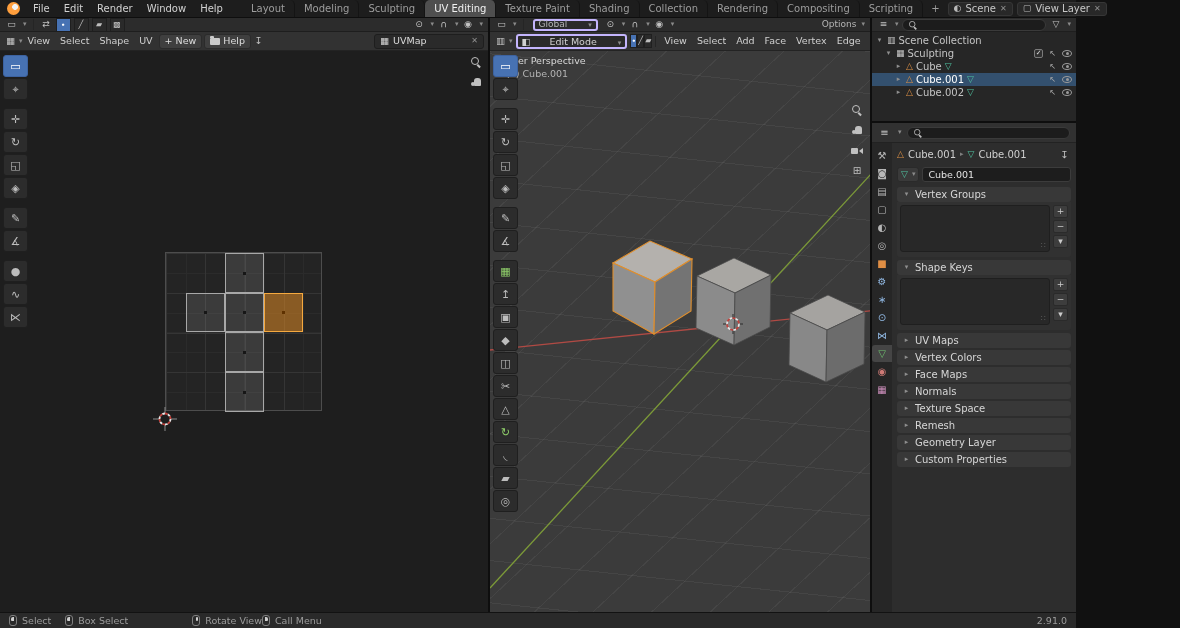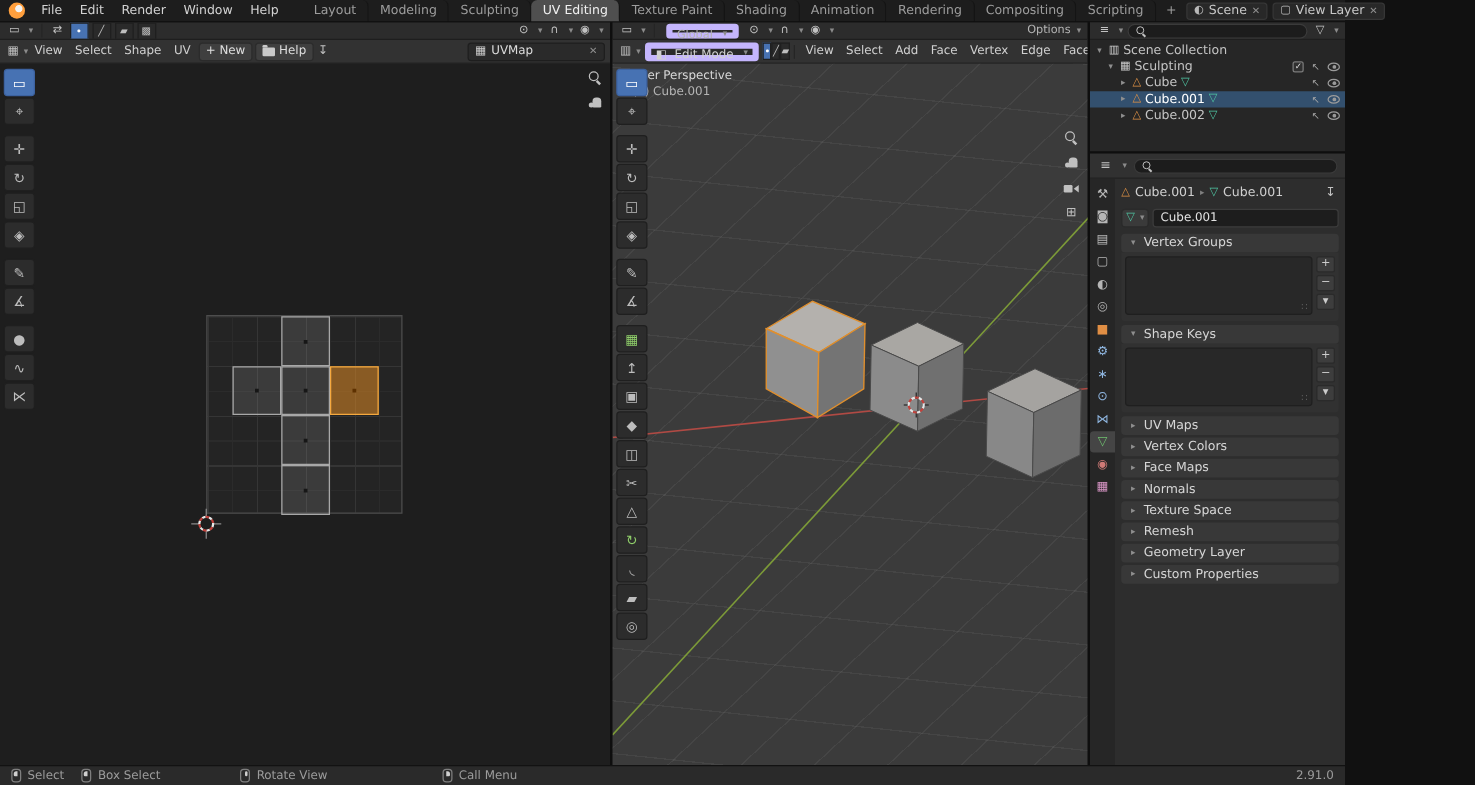--- a/index.html
+++ b/index.html
@@ -27,21 +27,21 @@
 #uv-area{width:490px;flex:none;border-right:2px solid #0e0e0e}
 #v3d-area{flex:1;border-right:2px solid #0e0e0e}
 #right-col{width:204px;flex:none;display:flex;flex-direction:column;background:#262626}
 
 .ts-row{height:14px;flex:none;background:#2c2c2c;border-bottom:1px solid #1e1e1e;display:flex;align-items:center;gap:3px;padding:0 5px;color:#b5b5b5;font-size:9px;overflow:hidden}
 .hdr-row{height:19px;flex:none;background:#323232;border-bottom:1px solid #232323;display:flex;align-items:center;padding:0 4px;color:#d0d0d0;font-size:9.5px;overflow:hidden;white-space:nowrap}
 .hdr-menu{padding:0 5px}
 .icon-btn{display:inline-flex;align-items:center;justify-content:center;min-width:13px;height:12px;border-radius:2px;color:#c2c2c2}
 .sm-btn{width:15px;height:14px;display:inline-flex;align-items:center;justify-content:center;background:#2a2a2a;border:1px solid #1f1f1f;color:#bdbdbd;font-size:8px}
 .sm-btn.active{background:#4772b3;color:#fff}
-.mode-select{display:flex;align-items:flex-start;gap:6px;background:#2a2a2a;border:5px solid #c4b5fd;border-radius:3px;height:15px;padding:0 4px;margin:0 3px;white-space:nowrap}
+.mode-select{display:flex;align-items:flex-end;gap:19px;background:#2a2a2a;border:2px solid #c4b5fd;border-radius:3px;height:15px;padding:0 4px;margin:0 3px;white-space:nowrap}
 .hdr-btn{display:inline-flex;align-items:center;gap:3px;background:#3f3f3f;border:1px solid #2b2b2b;border-radius:3px;height:15px;padding:0 5px;color:#dedede;margin:0 1px}
 .uvmap-field{display:flex;align-items:center;gap:4px;background:#2a2a2a;border:1px solid #1e1e1e;border-radius:3px;height:15px;padding:0 5px;width:110px;margin-left:auto}
 .uvmap-field .lbl{flex:1;color:#dcdcdc}
 .sep{width:1px;height:11px;background:#252525;margin:0 3px;flex:none}
 .spacer{flex:1}
 .shade-btn{width:15px;height:14px;display:inline-flex;align-items:center;justify-content:center;color:#c5c5c5;font-size:9px;border-radius:2px}
 .shade-btn.active{background:#5a5a5a;color:#fff}
 
 
 .canvas{flex:1;position:relative;overflow:hidden;min-height:0}
@@ -127,21 +127,21 @@
 .op-btn{height:13px;background:#3d3d3d;border:1px solid #2a2a2a;border-radius:2px;display:flex;align-items:center;justify-content:center;color:#ccc;font-size:9px}
 
 
 .statusbar{height:16px;flex:none;background:#2a2a2a;border-top:1px solid #121212;display:flex;align-items:center;color:#9c9c9c;padding:0 9px;font-size:9.5px}
 .hint{display:flex;align-items:center;gap:5px;white-space:nowrap}
 .mouse{width:8px;height:11px;border:1px solid #7f7f7f;border-radius:3px;position:relative;flex:none}
 .mouse i{position:absolute;background:#cfcfcf}
 .mouse.lmb i{left:.5px;top:.5px;width:3px;height:4px;border-radius:2px 0 0 1px}
 .mouse.mmb i{left:2.5px;top:.5px;width:2.5px;height:4.5px;border-radius:1px}
 .mouse.rmb i{right:.5px;top:.5px;width:3px;height:4px;border-radius:0 2px 1px 0}
-.h2{margin-left:14px}.h3{margin-left:64px}.h4{margin-left:92px}
+.h2{margin-left:14px}.h3{margin-left:64px}.h4{}
 .version{margin-left:auto;color:#9c9c9c}
 </style>
 </head>
 <body>
 
 <div id="app" data-name="blender-window">
 
   <div class="topbar" data-name="topbar">
     <div class="blender-logo" data-name="blender-logo-icon"></div>
     <div class="menu-item" data-name="menu-file">File</div>
@@ -149,21 +149,21 @@
     <div class="menu-item" data-name="menu-render">Render</div>
     <div class="menu-item" data-name="menu-window">Window</div>
     <div class="menu-item" data-name="menu-help">Help</div>
     <div class="ws-tabs" data-name="workspace-tabs">
       <div class="ws-tab" data-name="workspace-tab-layout">Layout</div>
       <div class="ws-tab" data-name="workspace-tab-modeling">Modeling</div>
       <div class="ws-tab" data-name="workspace-tab-sculpting">Sculpting</div>
       <div class="ws-tab active" data-name="workspace-tab-uv-editing">UV Editing</div>
       <div class="ws-tab" data-name="workspace-tab-texture-paint">Texture Paint</div>
       <div class="ws-tab" data-name="workspace-tab-shading">Shading</div>
-      <div class="ws-tab" data-name="workspace-tab-animation">Animation</div>
+      <div class="ws-tab" data-name="workspace-tab-animation">Collection</div>
       <div class="ws-tab" data-name="workspace-tab-rendering">Rendering</div>
       <div class="ws-tab" data-name="workspace-tab-compositing">Compositing</div>
       <div class="ws-tab" data-name="workspace-tab-scripting">Scripting</div>
       <div class="ws-add" data-name="add-workspace-button">+</div>
     </div>
     <div class="topbar-right" data-name="topbar-right">
       <div class="chip" data-name="scene-selector">
         <span class="cic" data-name="scene-icon">◐</span>
         <span data-name="scene-name">Scene</span>
         <span class="close-ic" data-name="unlink-scene-icon">✕</span>

